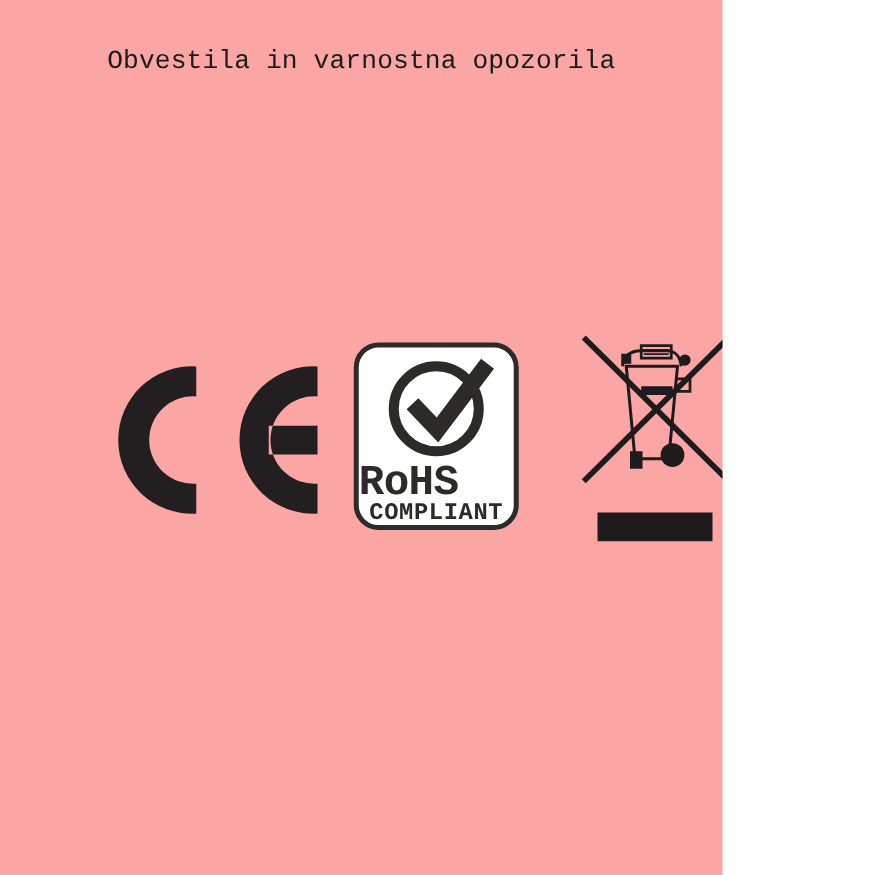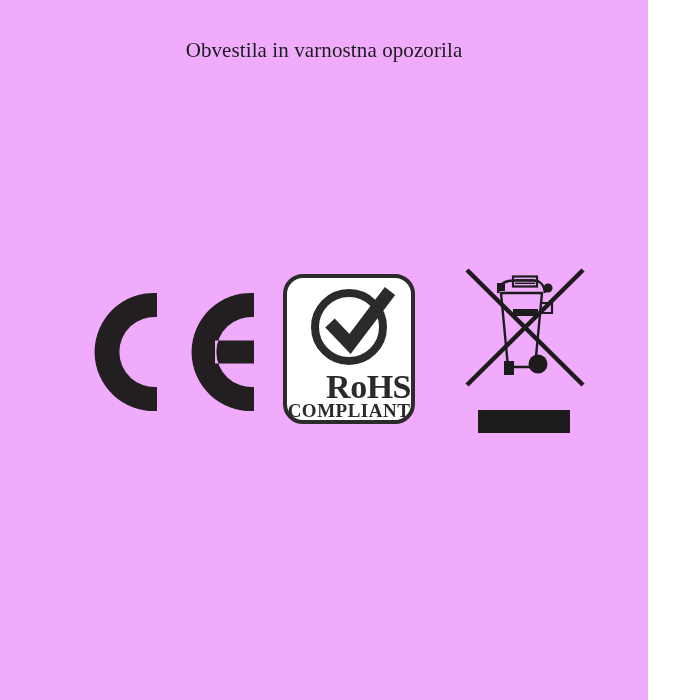--- a/index.html
+++ b/index.html
@@ -1,20 +1,20 @@
 <!DOCTYPE html>
 <html><head>
 <meta charset="utf-8">
 <style>
   html,body{margin:0;padding:0;background:#fff;}
   .page{
     position:relative;
-    width:648px;height:700px;
-    background:#f0abfc;
-    font-family:Liberation Serif, serif;
+    width:578px;height:700px;
+    background:#fca5a5;
+    font-family:Liberation Mono, monospace;
     overflow:hidden;
   }
   .page-title{
     position:absolute;
     top:24px;left:0;right:0;
     text-align:center;
     font-size:21px;
     font-weight:400;
     color:#1c1c1c;
     letter-spacing:0.1px;
@@ -25,21 +25,21 @@
     position:absolute;left:283px;top:274px;
     width:132px;height:150px;
     box-sizing:border-box;
     border:4px solid #2d2b2a;
     border-radius:20px;
     background:#fff;
   }
   .rohs-check{position:absolute;left:0px;top:12px;width:124px;height:80px;overflow:visible;}
   .rohs-label{
     position:absolute;top:92px;left:0;right:0;
-    text-align:right;
+    text-align:left;
     font-size:34px;line-height:1;
     font-weight:700;
     color:#2d2b2a;
     letter-spacing:-0.5px;
   }
   .rohs-sublabel{
     position:absolute;top:123px;left:0;right:0;
     text-align:center;
     font-size:19px;line-height:1;
     font-weight:700;

